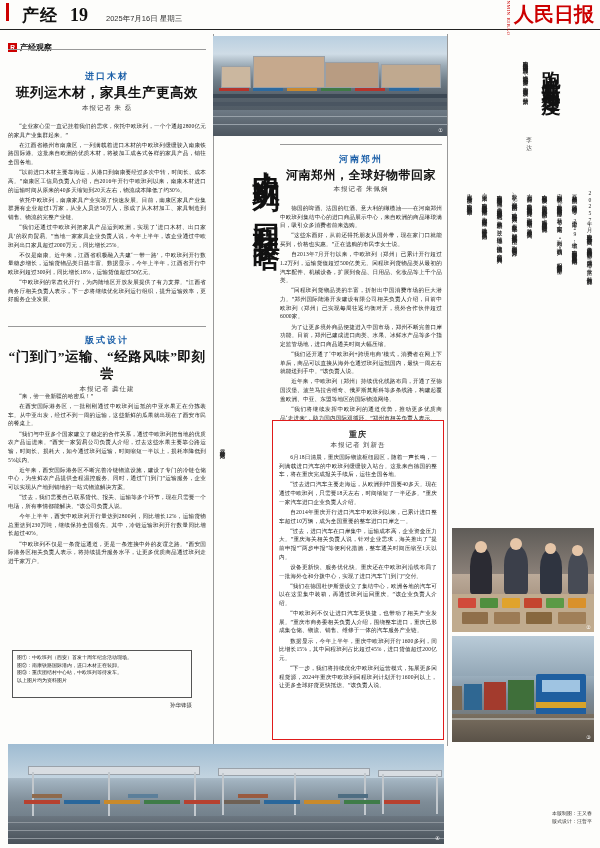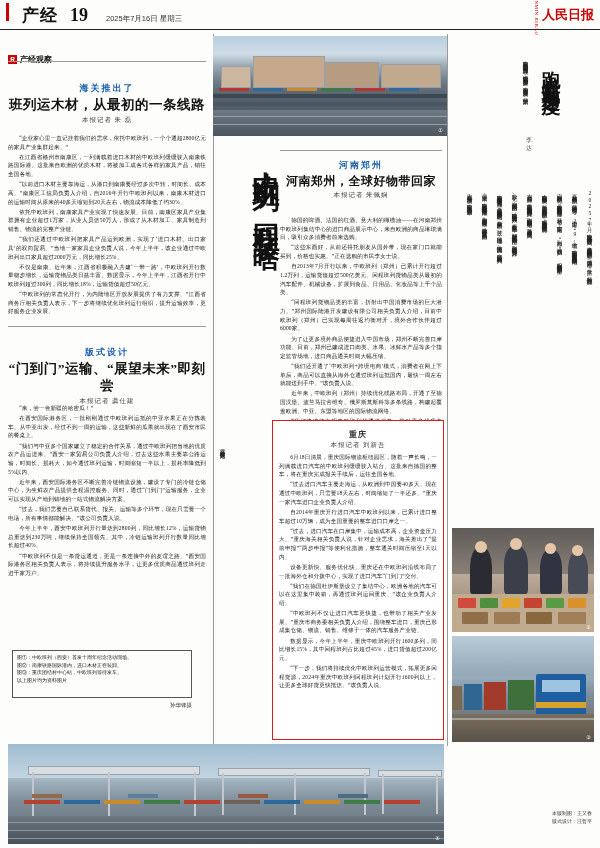--- a/index.html
+++ b/index.html
@@ -65,38 +65,37 @@
     margin-left: 8px;
     font-family: "Liberation Sans", sans-serif;
   }
   .mast-right {
     margin-left: auto;
     display: flex;
     align-items: center;
     gap: 3px;
   }
   .rmrb-logo {
-    font-size: 13px;
+    font-size: 20px;
     font-weight: bold;
     color: #c00;
     letter-spacing: 0px;
     font-family: "Liberation Serif", serif;
   }
   .rmrb-sub {
     font-size: 5px;
     color: #c00;
     writing-mode: vertical-rl;
     letter-spacing: 0.5px;
   }
 
   
   .col {
     position: absolute;
     box-sizing: border-box;
-    margin-top: 12px;
   }
   .vline {
     position: absolute;
     width: 1px;
     background: #999;
   }
   .hline {
     position: absolute;
     height: 1px;
     background: #999;
@@ -339,41 +338,41 @@
   <div class="col" style="left:8px; top:36px; width:198px;">
 
     <div class="sec-label">
       <span class="sec-flag">R</span>
       <span>产经观察</span>
     </div>
 
     <div class="hline" style="left:0; top:13px; width:198px;"></div>
 
     <div style="margin-top:16px;">
-      <div class="kicker">海关推出了</div>
-      <div class="headline">班列运木材，从最初的一条线路</div>
+      <div class="kicker">进口木材</div>
+      <div class="headline">班列运木材，家具生产更高效</div>
       <div class="byline">本报记者 朱 磊</div>
     </div>
   </div>
 
   <div class="col body-text" style="left:8px; top:122px; width:198px; height:200px;">
     <p>“企业家心里一直记挂着我们的需求，依托中欧班列，一个个通超2800亿元的家具产业集群起来。”</p>
     <p>在江西省赣州市南康区，一列满载着进口木材的中欧班列缓缓驶入南康铁路国际港。这批来自欧洲的优质木材，将被加工成各式各样的家具产品，销往全国各地。</p>
     <p>“以前进口木材主要靠海运，从港口到南康要经过多次中转，时间长、成本高。”南康区工信局负责人介绍，自2016年开行中欧班列以来，南康木材进口的运输时间从原来的40多天缩短到20天左右，物流成本降低了约30%。</p>
     <p>依托中欧班列，南康家具产业实现了快速发展。目前，南康区家具产业集群拥有企业超过1万家，从业人员达50万人，形成了从木材加工、家具制造到销售、物流的完整产业链。</p>
     <p>“我们还通过中欧班列把家具产品运到欧洲，实现了‘进口木材、出口家具’的双向贸易。”当地一家家具企业负责人说，今年上半年，该企业通过中欧班列出口家具超过2000万元，同比增长25%。</p>
     <p>不仅是南康。近年来，江西省积极融入共建‘一带一路’，中欧班列开行数量稳步增长，运输货物品类日益丰富。数据显示，今年上半年，江西省开行中欧班列超过300列，同比增长18%，运输货值超过50亿元。</p>
     <p>“中欧班列的常态化开行，为内陆地区开放发展提供了有力支撑。”江西省商务厅相关负责人表示，下一步将继续优化班列运行组织，提升运输效率，更好服务企业发展。</p>
   </div>
 
   <div class="hline" style="left:8px; top:326px; width:198px;"></div>
 
   <div class="col" style="left:8px; top:331px; width:198px;">
     <div class="kicker">版式设计</div>
-    <div class="headline">“门到门”运输、“展望未来”即刻尝</div>
+    <div class="headline">“门到门”运输、“经路风味”即刻尝</div>
     <div class="byline">本报记者 龚仕建</div>
   </div>
 
   <div class="col body-text" style="left:8px; top:392px; width:198px; height:250px;">
     <p>“来，尝一尝新疆的哈密瓜！”</p>
     <p>在西安国际港务区，一批刚刚通过中欧班列运抵的中亚水果正在分拣装车。从中亚出发，经过不到一周的运输，这些新鲜的瓜果就出现在了西安市民的餐桌上。</p>
     <p>“我们与中亚多个国家建立了稳定的合作关系，通过中欧班列把当地的优质农产品运进来。”西安一家贸易公司负责人介绍，过去这些水果主要靠公路运输，时间长、损耗大，如今通过班列运输，时间缩短一半以上，损耗率降低到5%以内。</p>
     <p>近年来，西安国际港务区不断完善冷链物流设施，建设了专门的冷链仓储中心，为生鲜农产品提供全程温控服务。同时，通过“门到门”运输服务，企业可以实现从产地到销地的一站式物流解决方案。</p>
     <p>“过去，我们需要自己联系货代、报关、运输等多个环节，现在只需要一个电话，所有事情都能解决。”该公司负责人说。</p>
     <p>今年上半年，西安中欧班列开行量达到2800列，同比增长12%，运输货物总重达到230万吨，继续保持全国领先。其中，冷链运输班列开行数量同比增长超过40%。</p>
@@ -408,21 +407,21 @@
   </div>
 
   <div style="position:absolute; left:236px; top:150px; width:60px; height:290px; display:flex; justify-content:center;">
     <div class="vert-title">中欧班列，回程装了啥</div>
   </div>
 
   <div style="position:absolute; left:218px; top:445px; width:22px; height:170px;">
     <div class="vert-small" style="height:170px;">累计开行突破十万列</div>
   </div>
 
-  <div class="col" style="left:280px; top:144px; width:162px;">
+  <div class="col" style="left:280px; top:150px; width:162px;">
     <div class="hline" style="left:0; top:-6px; width:162px;"></div>
     <div class="kicker">河南郑州</div>
     <div class="headline" style="font-size:12px;">河南郑州，全球好物带回家</div>
     <div class="byline">本报记者 朱佩娴</div>
   </div>
 
   <div class="col body-text" style="left:280px; top:204px; width:162px; height:208px;">
     <p>德国的啤酒、法国的红酒、意大利的橄榄油——在河南郑州中欧班列集结中心的进口商品展示中心，来自欧洲的商品琳琅满目，吸引众多消费者前来选购。</p>
     <p>“这些东西好，从前还得托朋友从国外带，现在家门口就能买到，价格也实惠。”正在选购的市民李女士说。</p>
     <p>自2013年7月开行以来，中欧班列（郑州）已累计开行超过1.2万列，运输货值超过500亿美元。回程班列货物品类从最初的汽车配件、机械设备，扩展到食品、日用品、化妆品等上千个品类。</p>

